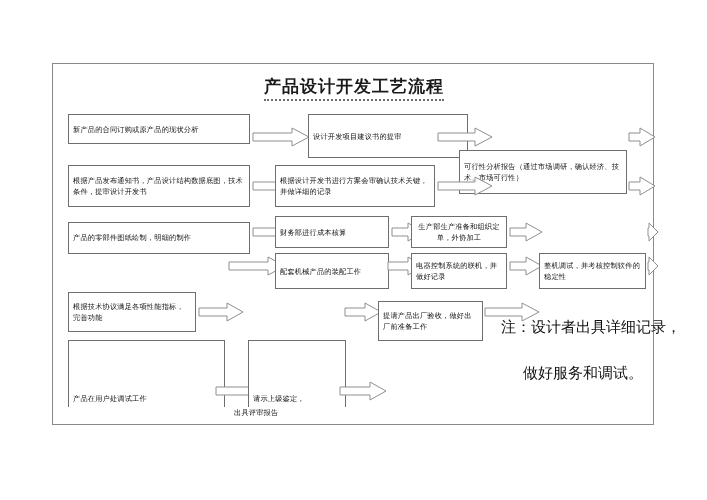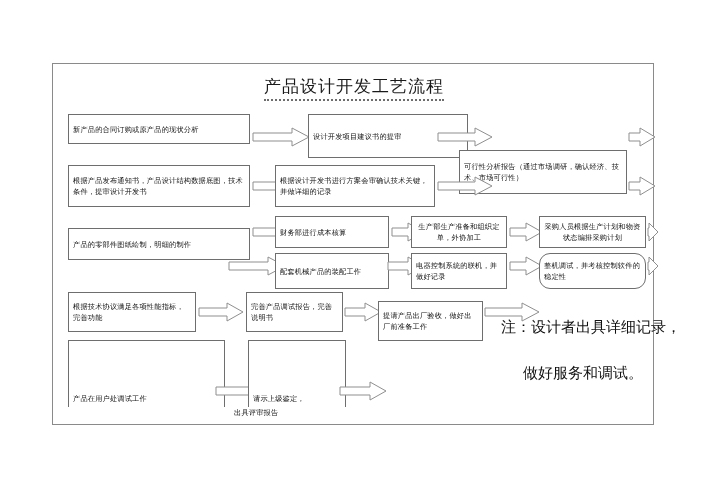--- a/index.html
+++ b/index.html
@@ -32,20 +32,21 @@
     box-sizing: border-box;
     background: #fff;
   }
   
   #title-wrap {
     position: absolute;
     left: 0;
     top: 11px;
     width: 602px;
     text-align: center;
+    font-weight: bold;
   }
   #title {
     display: inline-block;
     font-family: "DejaVu Serif", "Liberation Serif", serif;
     font-size: 17px;
     line-height: 22px;
     color: #1a1a1a;
     letter-spacing: 1px;
     border-bottom: 2px dotted #6d6d6d;
     padding-bottom: 2px;
@@ -148,21 +149,21 @@
       <svg width="56" height="20" viewBox="0 0 56 20">
         <path d="M1,6 L38,6 L38,1 L55,10 L38,19 L38,14 L1,14 Z" fill="#ffffff" stroke="#8f8f8f" stroke-width="1"></path>
       </svg>
     </div>
     <div class="arrow" style="left:575px; top:112px;">
       <svg width="28" height="20" viewBox="0 0 28 20">
         <path d="M1,6 L12,6 L12,1 L27,10 L12,19 L12,14 L1,14 Z" fill="#ffffff" stroke="#8f8f8f" stroke-width="1"></path>
       </svg>
     </div>
 
-    <div class="fbox" style="left:15px; top:164px; width:182px; height:32px;">
+    <div class="fbox" style="left:15px; top:158px; width:182px; height:32px;font-family:Liberation Mono, monospace;">
       <span class="txt">产品的零部件图纸绘制，明细的制作</span>
     </div>
     <div class="arrow" style="left:199px; top:158px;">
       <svg width="58" height="20" viewBox="0 0 58 20">
         <path d="M1,6 L40,6 L40,1 L57,10 L40,19 L40,14 L1,14 Z" fill="#ffffff" stroke="#8f8f8f" stroke-width="1"></path>
       </svg>
     </div>
     <div class="fbox" style="left:222px; top:152px; width:114px; height:32px;">
       <span class="txt">财务部进行成本核算</span>
     </div>
@@ -172,23 +173,20 @@
       </svg>
     </div>
     <div class="fbox center" style="left:358px; top:152px; width:96px; height:32px;">
       <span class="txt">生产部生产准备和组织定单，外协加工</span>
     </div>
     <div class="arrow" style="left:456px; top:158px;">
       <svg width="34" height="20" viewBox="0 0 34 20">
         <path d="M1,6 L17,6 L17,1 L33,10 L17,19 L17,14 L1,14 Z" fill="#ffffff" stroke="#8f8f8f" stroke-width="1"></path>
       </svg>
     </div>
-    <div class="fbox center" style="left:486px; top:152px; width:107px; height:32px;">
-      <span class="txt">采购人员根据生产计划和物资状态编排采购计划</span>
-    </div>
     <div class="arrow" style="left:594px; top:158px;">
       <svg width="12" height="20" viewBox="0 0 12 20">
         <path d="M1,6 L2,6 L2,1 L11,10 L2,19 L2,14 L1,14 Z" fill="#ffffff" stroke="#8f8f8f" stroke-width="1"></path>
       </svg>
     </div>
 
     <div class="arrow" style="left:175px; top:192px;">
       <svg width="58" height="20" viewBox="0 0 58 20">
         <path d="M1,6 L40,6 L40,1 L57,10 L40,19 L40,14 L1,14 Z" fill="#ffffff" stroke="#8f8f8f" stroke-width="1"></path>
       </svg>
@@ -202,39 +200,36 @@
       </svg>
     </div>
     <div class="fbox" style="left:358px; top:189px; width:96px; height:36px;">
       <span class="txt">电器控制系统的联机，并做好记录</span>
     </div>
     <div class="arrow" style="left:456px; top:192px;">
       <svg width="34" height="20" viewBox="0 0 34 20">
         <path d="M1,6 L17,6 L17,1 L33,10 L17,19 L17,14 L1,14 Z" fill="#ffffff" stroke="#8f8f8f" stroke-width="1"></path>
       </svg>
     </div>
-    <div class="fbox" style="left:486px; top:189px; width:107px; height:36px;border-radius:11px;">
+    <div class="fbox" style="left:486px; top:189px; width:107px; height:36px;">
       <span class="txt">整机调试，并考核控制软件的稳定性</span>
     </div>
     <div class="arrow" style="left:594px; top:192px;">
       <svg width="12" height="20" viewBox="0 0 12 20">
         <path d="M1,6 L2,6 L2,1 L11,10 L2,19 L2,14 L1,14 Z" fill="#ffffff" stroke="#8f8f8f" stroke-width="1"></path>
       </svg>
     </div>
 
     <div class="fbox" style="left:15px; top:228px; width:128px; height:40px;">
       <span class="txt">根据技术协议满足各项性能指标，完善功能</span>
     </div>
     <div class="arrow" style="left:145px; top:238px;">
       <svg width="46" height="20" viewBox="0 0 46 20">
         <path d="M1,6 L29,6 L29,1 L45,10 L29,19 L29,14 L1,14 Z" fill="#ffffff" stroke="#8f8f8f" stroke-width="1"></path>
       </svg>
-    </div>
-    <div class="fbox" style="left:193px; top:228px; width:97px; height:40px;">
-      <span class="txt">完善产品调试报告，完善说明书</span>
     </div>
     <div class="arrow" style="left:291px; top:238px;">
       <svg width="38" height="20" viewBox="0 0 38 20">
         <path d="M1,6 L21,6 L21,1 L37,10 L21,19 L21,14 L1,14 Z" fill="#ffffff" stroke="#8f8f8f" stroke-width="1"></path>
       </svg>
     </div>
     <div class="fbox" style="left:325px; top:228px; width:105px; height:40px;margin-top:9px;">
       <span class="txt">提请产品出厂验收，做好出厂前准备工作</span>
     </div>
     <div class="arrow" style="left:431px; top:238px;">

